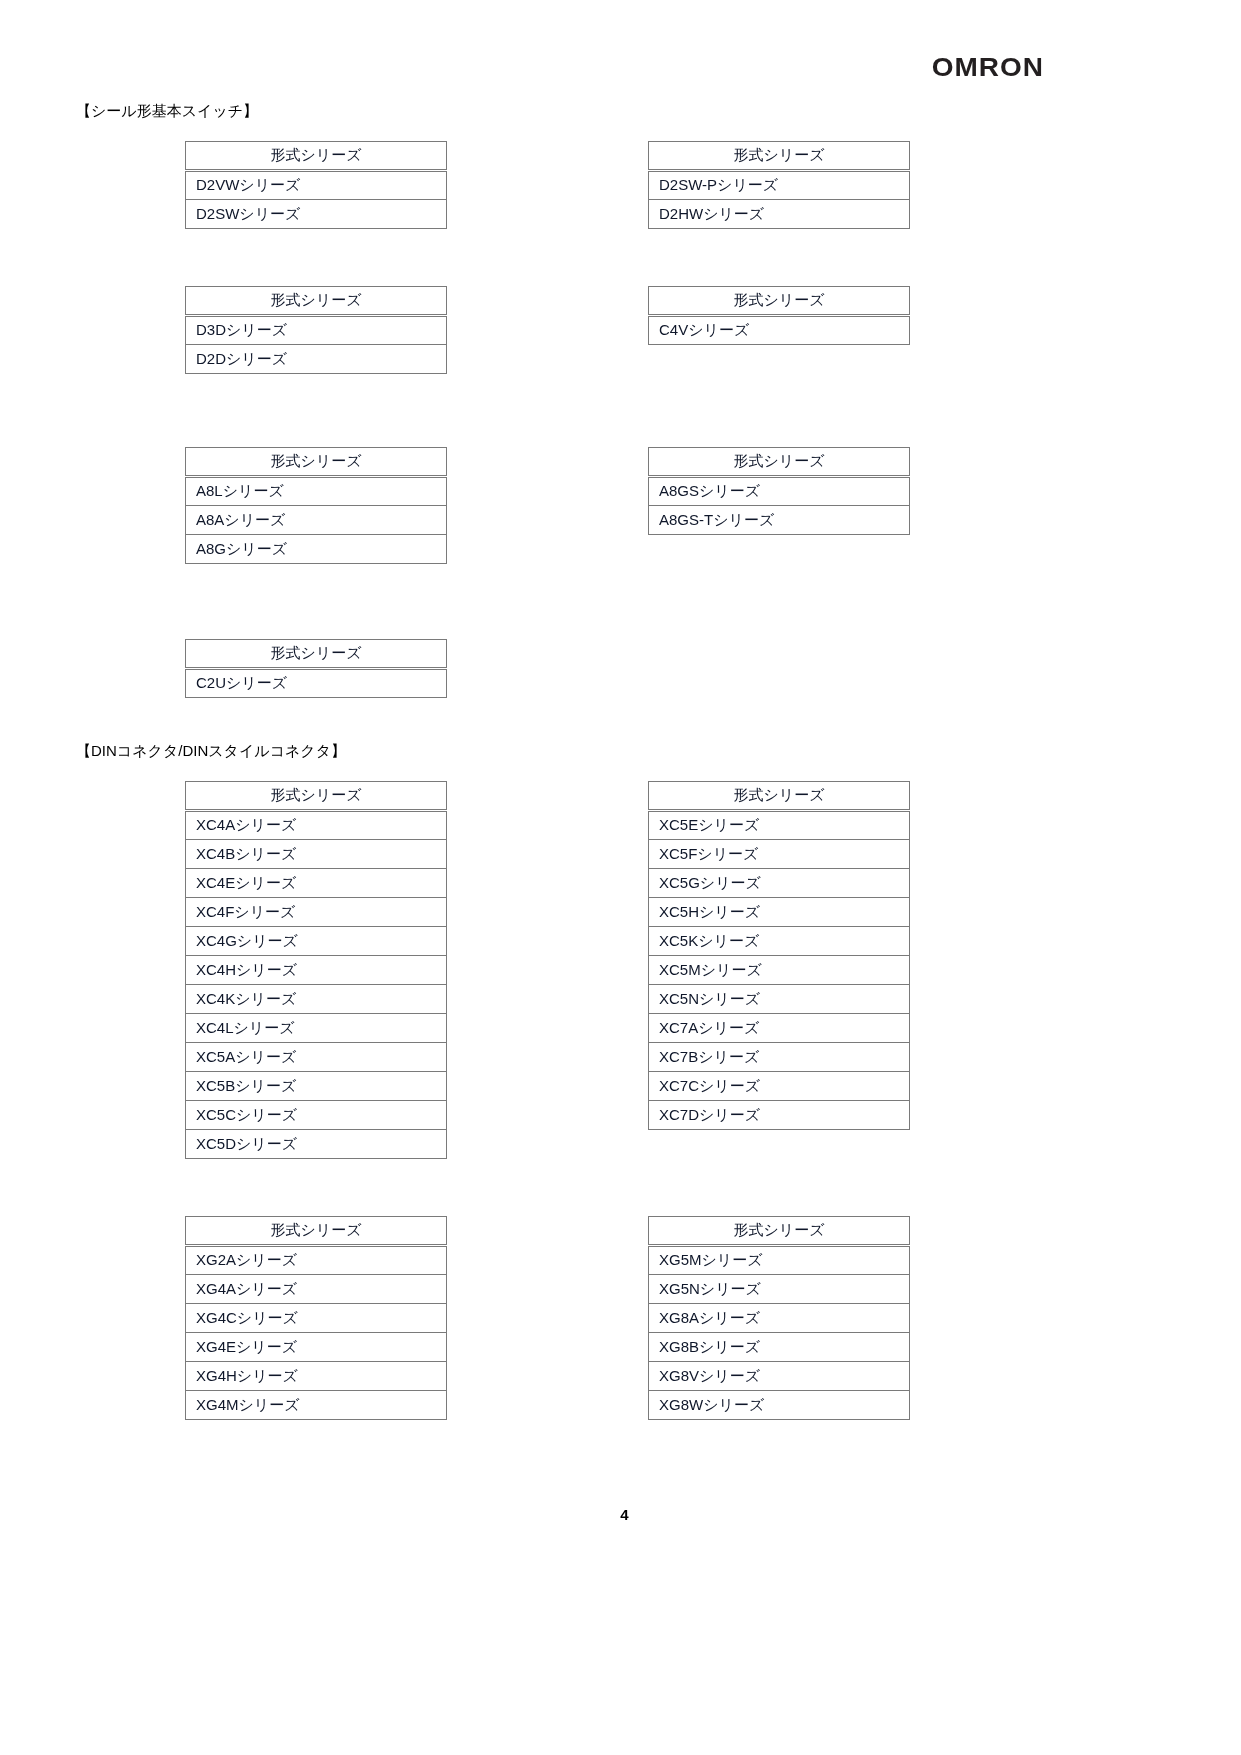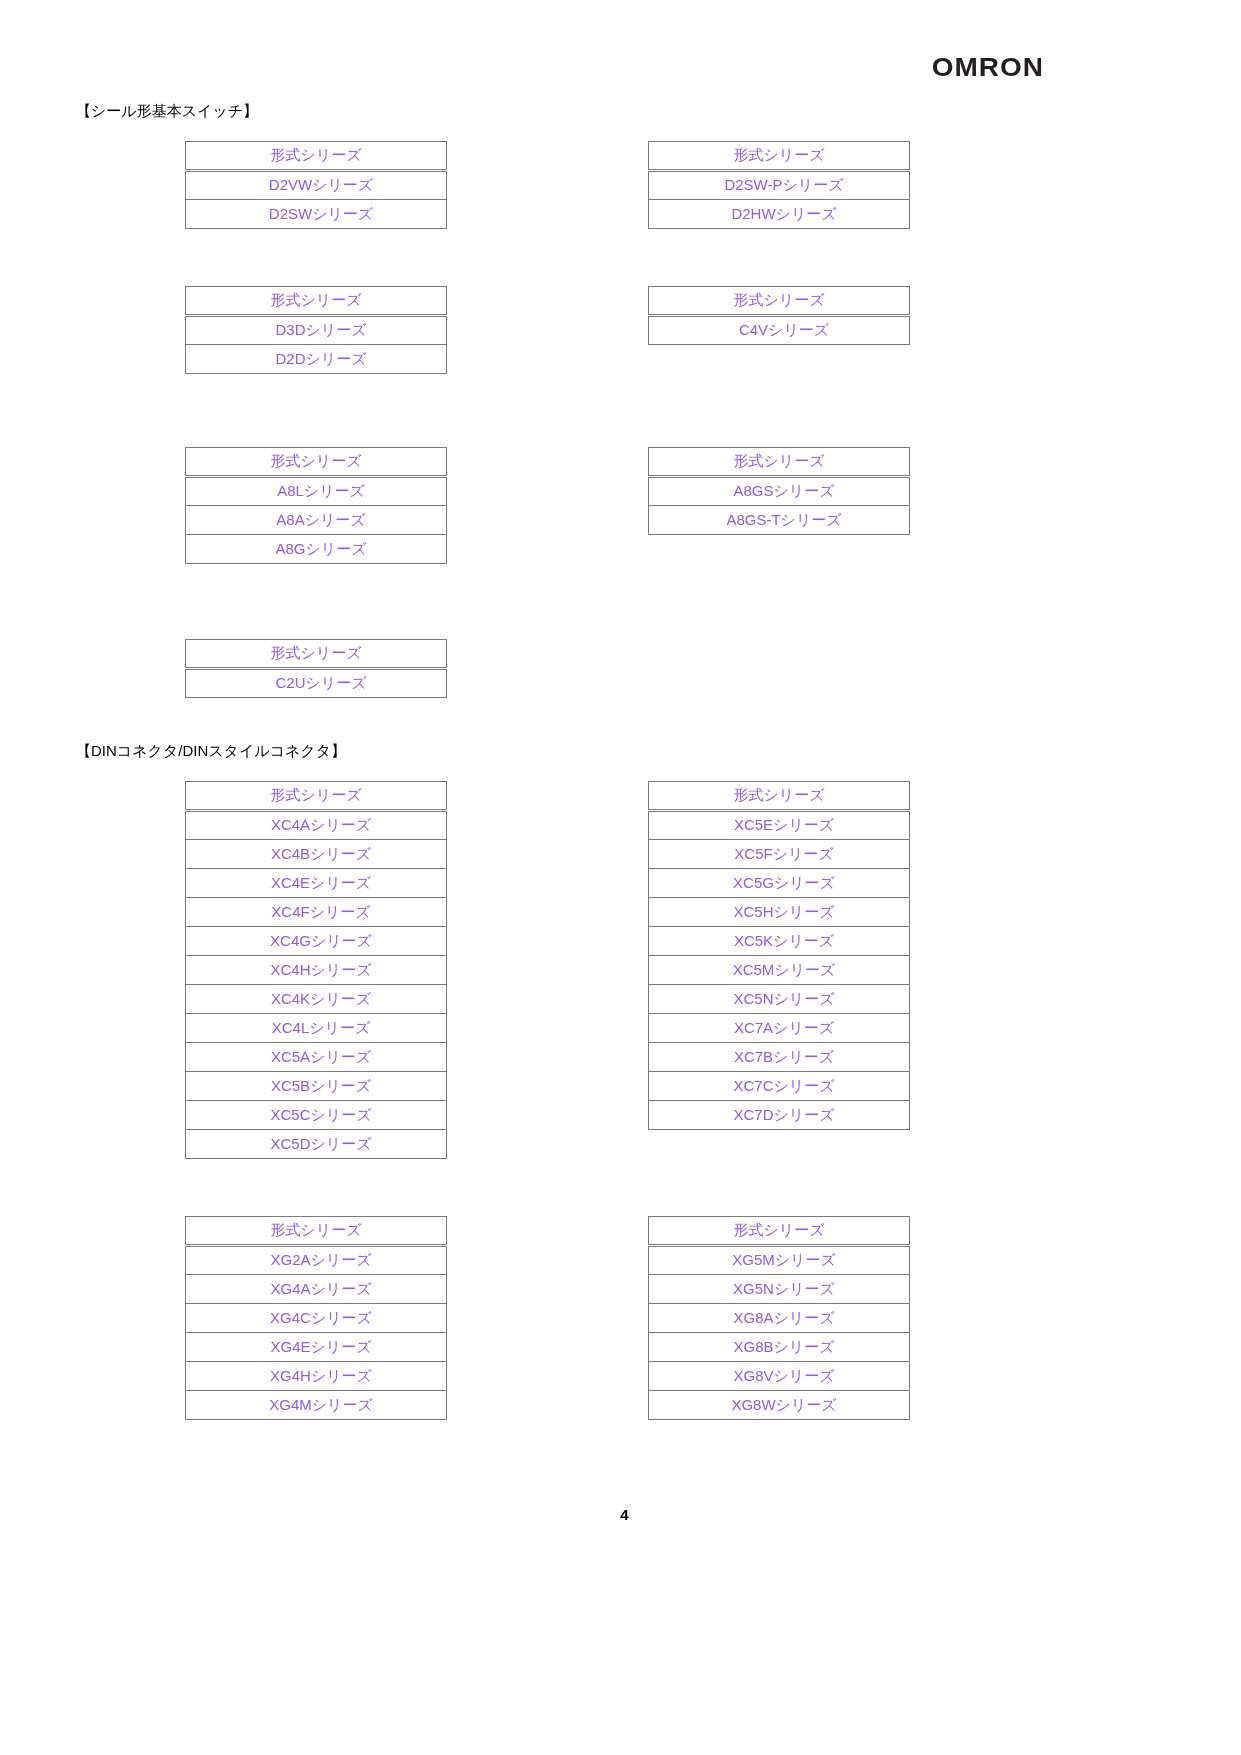--- a/index.html
+++ b/index.html
@@ -48,30 +48,30 @@
     border-collapse:collapse;
     width:262px;
     table-layout:fixed;
     background:#fff;
   }
   table.series th, table.series td{
     border:1px solid #7a7a7a;
     height:29px;
     font-size:15px;
     font-weight:400;
-    color:#8b5cf6;
+    color:#0f172a;
     box-sizing:border-box;
   }
   table.series th{
     text-align:center;
     padding:0;
     border-bottom:3px double #7a7a7a;
   }
   table.series td{
-    text-align:center;
+    text-align:left;
     padding:0 0 0 10px;
   }
   .page-number{
     position:absolute;
     top:1506px;left:0;
     width:100%;
     text-align:center;
     font-size:15px;
     font-weight:700;
   }

